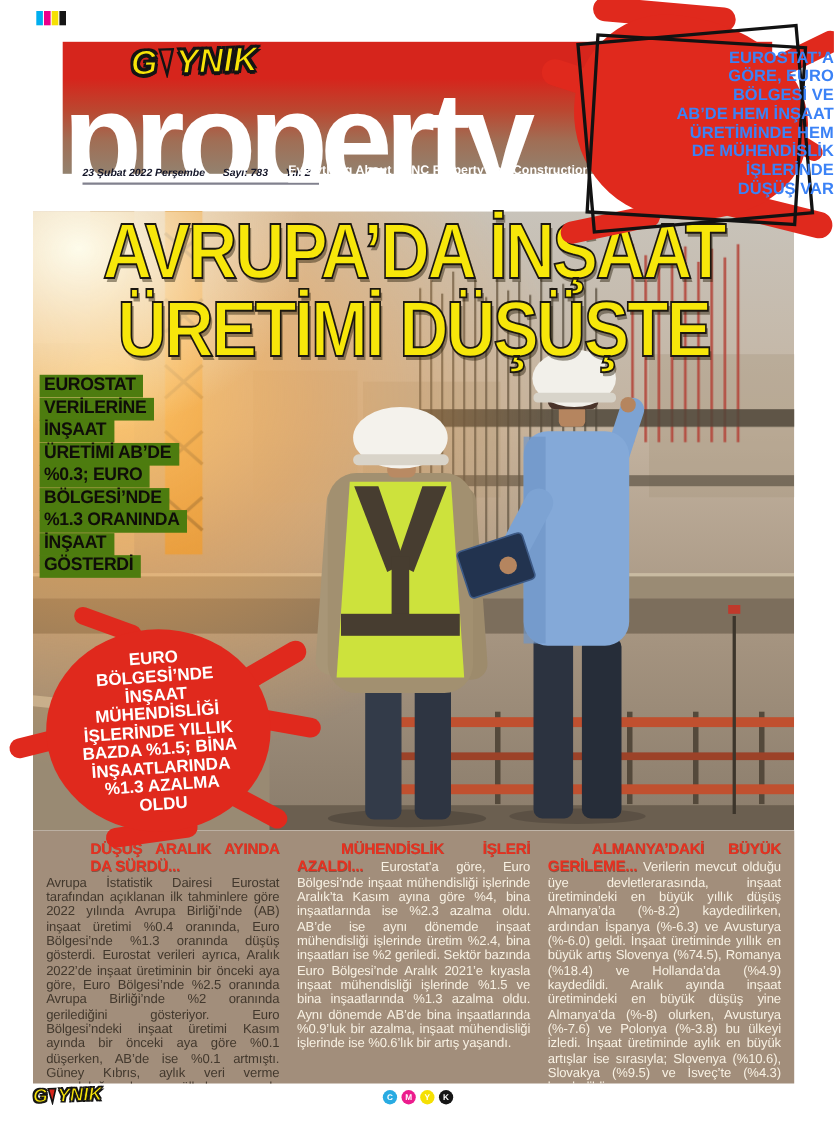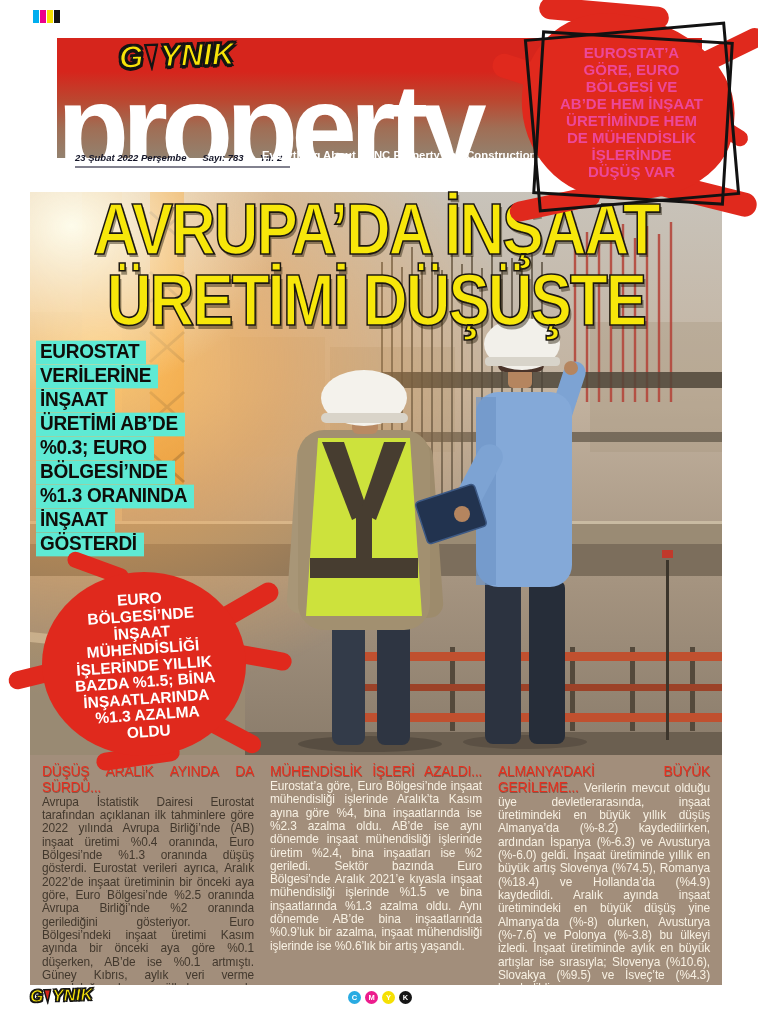--- a/index.html
+++ b/index.html
@@ -34,56 +34,56 @@
   .badge .sp-main{left:16px;top:10px;width:214px;height:184px;border-radius:40% 60% 55% 45% / 48% 52% 45% 55%;transform:rotate(7deg);}
   .badge .sp1{left:-14px;top:58px;width:90px;height:24px;transform:rotate(18deg);}
   .badge .sp2{right:-10px;top:36px;width:84px;height:20px;transform:rotate(-26deg);}
   .badge .sp3{left:34px;top:-4px;width:130px;height:22px;transform:rotate(5deg);}
   .badge .sp4{right:0px;bottom:8px;width:112px;height:24px;transform:rotate(14deg);}
   .badge .sp5{left:4px;bottom:0px;width:92px;height:20px;transform:rotate(-12deg);}
   .badge .sp6{right:6px;top:110px;width:70px;height:16px;transform:rotate(32deg);}
   .badge .frame{position:absolute;border:3px solid #121212;background:transparent;}
   .badge .f1{left:26px;top:24px;width:196px;height:168px;transform:rotate(-5deg);}
   .badge .f2{left:32px;top:30px;width:186px;height:158px;transform:rotate(3.5deg);}
-  .badge .txt{position:absolute;inset:0;display:flex;flex-direction:column;align-items:center;justify-content:center;
-    color:#ec4899;font-weight:800;font-size:15px;line-height:1.14;text-align:center;padding-top:4px;}
+  .badge .txt{position:absolute;inset:0;display:flex;flex-direction:column;align-items:flex-end;justify-content:center;
+    color:#3b82f6;font-weight:800;font-size:15px;line-height:1.14;text-align:center;padding-top:4px;}
 
   
   .headline{position:absolute;left:30px;top:194px;width:692px;z-index:4;text-align:center;
     color:#f7e70a;font-weight:800;font-size:62px;line-height:1.0;letter-spacing:-2px;
     -webkit-text-stroke:1.5px #1b1710;text-shadow:2px 3px 0 rgba(40,30,12,.45);
     transform:scaleY(1.15);transform-origin:top center;white-space:nowrap;}
 
   
   .photo{position:absolute;left:30px;top:192px;width:692px;height:563px;overflow:hidden;z-index:1;}
 
   
   .hl{position:absolute;left:36px;top:341px;z-index:5;}
-  .hl-line{display:table;background:#5eead4;color:#0f0d09;font-weight:800;font-size:19px;
+  .hl-line{display:table;background:#4d7c0f;color:#0f0d09;font-weight:800;font-size:16px;
     padding:0 7px 1px 4px;margin-bottom:1px;letter-spacing:-0.3px;line-height:1.16;transform:scaleY(1.03);}
 
   
   .splash{position:absolute;left:22px;top:568px;width:244px;height:192px;z-index:5;}
   .splash .c{position:absolute;left:20px;top:4px;width:204px;height:184px;border-radius:50%;background:#e0291d;}
   .splash .a{position:absolute;background:#e0291d;border-radius:10px;}
   .splash .a1{right:-16px;top:28px;width:74px;height:20px;transform:rotate(-30deg);}
   .splash .a2{right:-26px;top:80px;width:70px;height:18px;transform:rotate(10deg);}
   .splash .a3{left:-14px;top:98px;width:62px;height:18px;transform:rotate(-14deg);}
   .splash .a4{left:44px;top:-8px;width:64px;height:16px;transform:rotate(20deg);}
   .splash .a5{left:74px;bottom:-6px;width:84px;height:18px;transform:rotate(-8deg);}
   .splash .a6{right:2px;bottom:18px;width:66px;height:18px;transform:rotate(28deg);}
   .splash .txt{position:absolute;inset:0;display:flex;flex-direction:column;align-items:center;justify-content:center;
     color:#fff;font-weight:800;font-size:15.5px;line-height:1.07;text-align:center;transform:rotate(-4deg);padding-top:4px;}
 
   
   .articles{position:absolute;left:30px;top:755px;width:692px;height:230px;background:#a28e7b;
     display:flex;gap:16px;padding:9px 12px;box-sizing:border-box;overflow:hidden;z-index:3;}
   .col{flex:1;font-size:11.9px;line-height:1.12;text-align:justify;letter-spacing:-0.1px;}
-  .head{color:#e8301f;font-weight:400;font-size:13.8px;letter-spacing:-0.2px;line-height:1.15;
-    text-shadow:0.5px 0.5px 0 rgba(90,20,10,.45);}
+  .head{color:#e8301f;font-weight:700;font-size:13.8px;letter-spacing:-0.2px;line-height:1.15;
+    text-shadow:0.5px 0.5px 0 rgba(90,20,10,.45);margin-left:40px;}
   .body-dark{color:#42382d;font-weight:500;}
   .body-light{color:#f8f1e3;font-weight:500;}
 
   
   .f-logo{position:absolute;left:30px;top:986px;display:flex;align-items:center;transform:rotate(-2deg);
     font-size:17px;font-weight:bold;font-style:italic;color:#f8e408;
     -webkit-text-stroke:0.8px #141414;
     text-shadow:1.2px 1.2px 0 #141414,-1.2px 1.2px 0 #141414,1.2px -1.2px 0 #141414,-1.2px -1.2px 0 #141414;}
   .cmyk{position:absolute;left:348px;top:991px;display:flex;gap:4px;}
   .cmyk-dot{width:13px;height:13px;border-radius:50%;display:flex;align-items:center;justify-content:center;

